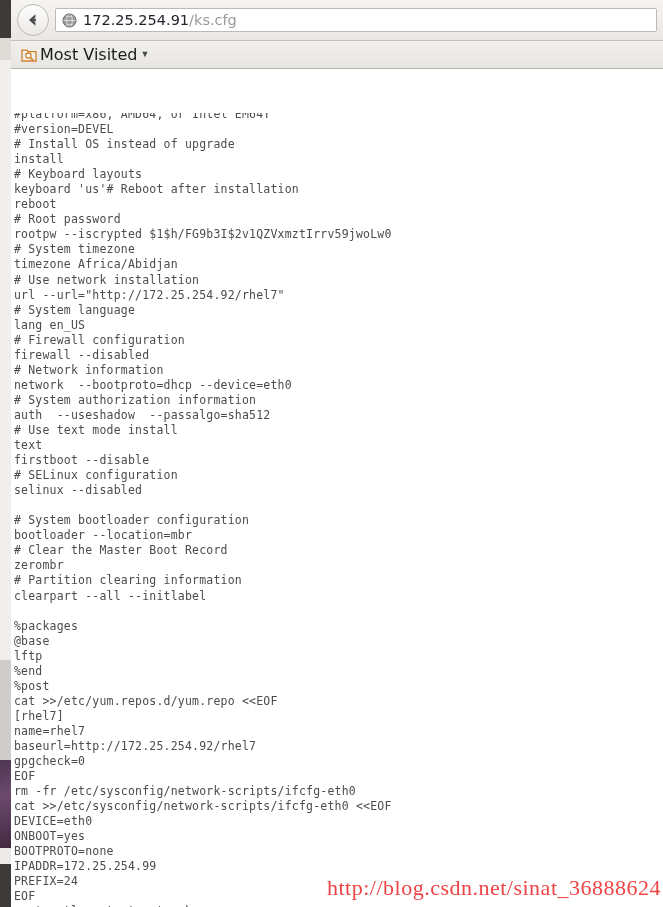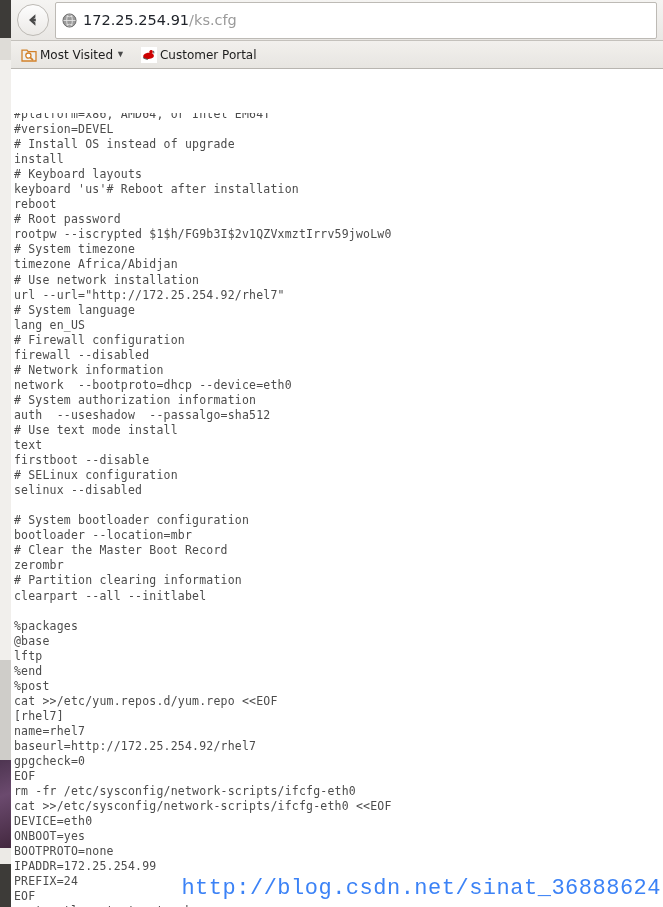--- a/index.html
+++ b/index.html
@@ -62,21 +62,21 @@
     background: linear-gradient(#fdfdfd,#eceae7);
     display: flex; align-items: center; justify-content: center;
     flex: 0 0 auto;
     margin-right: 6px;
     cursor: pointer;
   }
   #back-button svg { display: block; }
 
   #url-bar {
     flex: 1 1 auto;
-    height: 37px;
+    height: 24px;
     background: #ffffff;
     border: 1px solid #bdbab5;
     border-radius: 2px;
     display: flex;
     align-items: center;
     padding: 0 6px;
     box-sizing: border-box;
     cursor: text;
   }
   #site-identity-icon { flex: 0 0 auto; margin-right: 6px; display:flex; }
@@ -104,21 +104,21 @@
     display: flex;
     align-items: center;
     height: 22px;
     padding: 0 4px;
     margin-right: 8px;
     cursor: pointer;
     white-space: nowrap;
   }
   .bookmark-label {
     font-family: "DejaVu Sans", sans-serif;
-    font-size: 12px;
+    font-size: 16px;
     color: #1c1c1c;
     margin-left: 3px;
   }
   .bm-icon { width: 16px; height: 16px; flex: 0 0 auto; display: block; }
   .chevron {
     margin-left: 3px;
     font-size: 9px;
     color: #4a4a4a;
     line-height: 1;
   }
@@ -142,23 +142,23 @@
     color: #4c4c4c;
     white-space: pre;
     letter-spacing: 0.2px;
   }
 
   
   #watermark {
     position: absolute;
     right: 2px;
     bottom: 6px;
-    font-family: Liberation Mono, monospace;
+    font-family: Liberation Serif, serif;
     font-size: 22px;
-    color: #3b82f6;
+    color: #ef4444;
     letter-spacing: 0.5px;
     white-space: nowrap;
     pointer-events: none;
     z-index: 5;
   }
 </style>
 </head>
 <body>
 
 <div id="desktop-strip">
@@ -208,34 +208,20 @@
         <svg class="bm-icon" viewBox="0 0 16 16" aria-hidden="true">
           <path d="M1 3.2 h5 l1.2 1.5 h7.8 v9.3 h-14 Z" fill="#f0f0ee" stroke="#d2812a" stroke-width="1.3"></path>
           <circle cx="7.4" cy="8.6" r="2.6" fill="#ffffff" stroke="#d2812a" stroke-width="1.3"></circle>
           <line x1="9.4" y1="10.7" x2="12.0" y2="13.2" stroke="#d2812a" stroke-width="1.7"></line>
         </svg>
       </span>
       <span class="bookmark-label">Most Visited</span>
       <span class="chevron">▼</span>
     </div>
 
-    <div class="bookmark">
-      <span>
-        <svg class="bm-icon" viewBox="0 0 16 16" aria-hidden="true">
-          <rect x="0" y="0" width="16" height="16" fill="#ffffff"></rect>
-          <path d="M2.2 9.4 c0 -1.6 1.2 -2.6 3 -3.1 c1.6 -0.5 3.4 -0.6 4.9 -0.2 c1.4 0.4 2.2 1.1 2.6 1.9
-                   c0.4 0.9 0.2 1.9 -0.6 2.6 c-1.1 1 -3.2 1.5 -5.3 1.4 c-2.3 -0.1 -4.6 -0.9 -4.6 -2.6 Z" fill="#cc0000"></path>
-          <path d="M9.6 3.1 c0.9 -0.3 1.8 0 2.1 0.8 c0.3 0.8 0.1 1.8 -0.6 2.3 c-0.7 0.5 -1.7 0.4 -2.3 -0.2
-                   c-0.7 -0.6 -0.7 -1.7 0 -2.3 Z" fill="#cc0000"></path>
-          <path d="M2.2 9.6 c0.6 1.4 2.6 2.1 4.7 2.2 l-0.2 1.1 c-2.3 -0.2 -4.4 -1.1 -4.8 -2.4 Z" fill="#5a5a5a"></path>
-          <path d="M11.7 4.0 c0.6 0.5 0.8 1.4 0.4 2.1 l1.0 0.6 c0.5 -1.0 0.3 -2.3 -0.6 -2.9 Z" fill="#5a5a5a"></path>
-        </svg>
-      </span>
-      <span class="bookmark-label">Customer Portal</span>
-    </div>
 
 
   </div>
 
   <div id="page-content">
     <pre id="plaintext">#platform=x86, AMD64, or Intel EM64T
 #version=DEVEL
 # Install OS instead of upgrade
 install
 # Keyboard layouts

